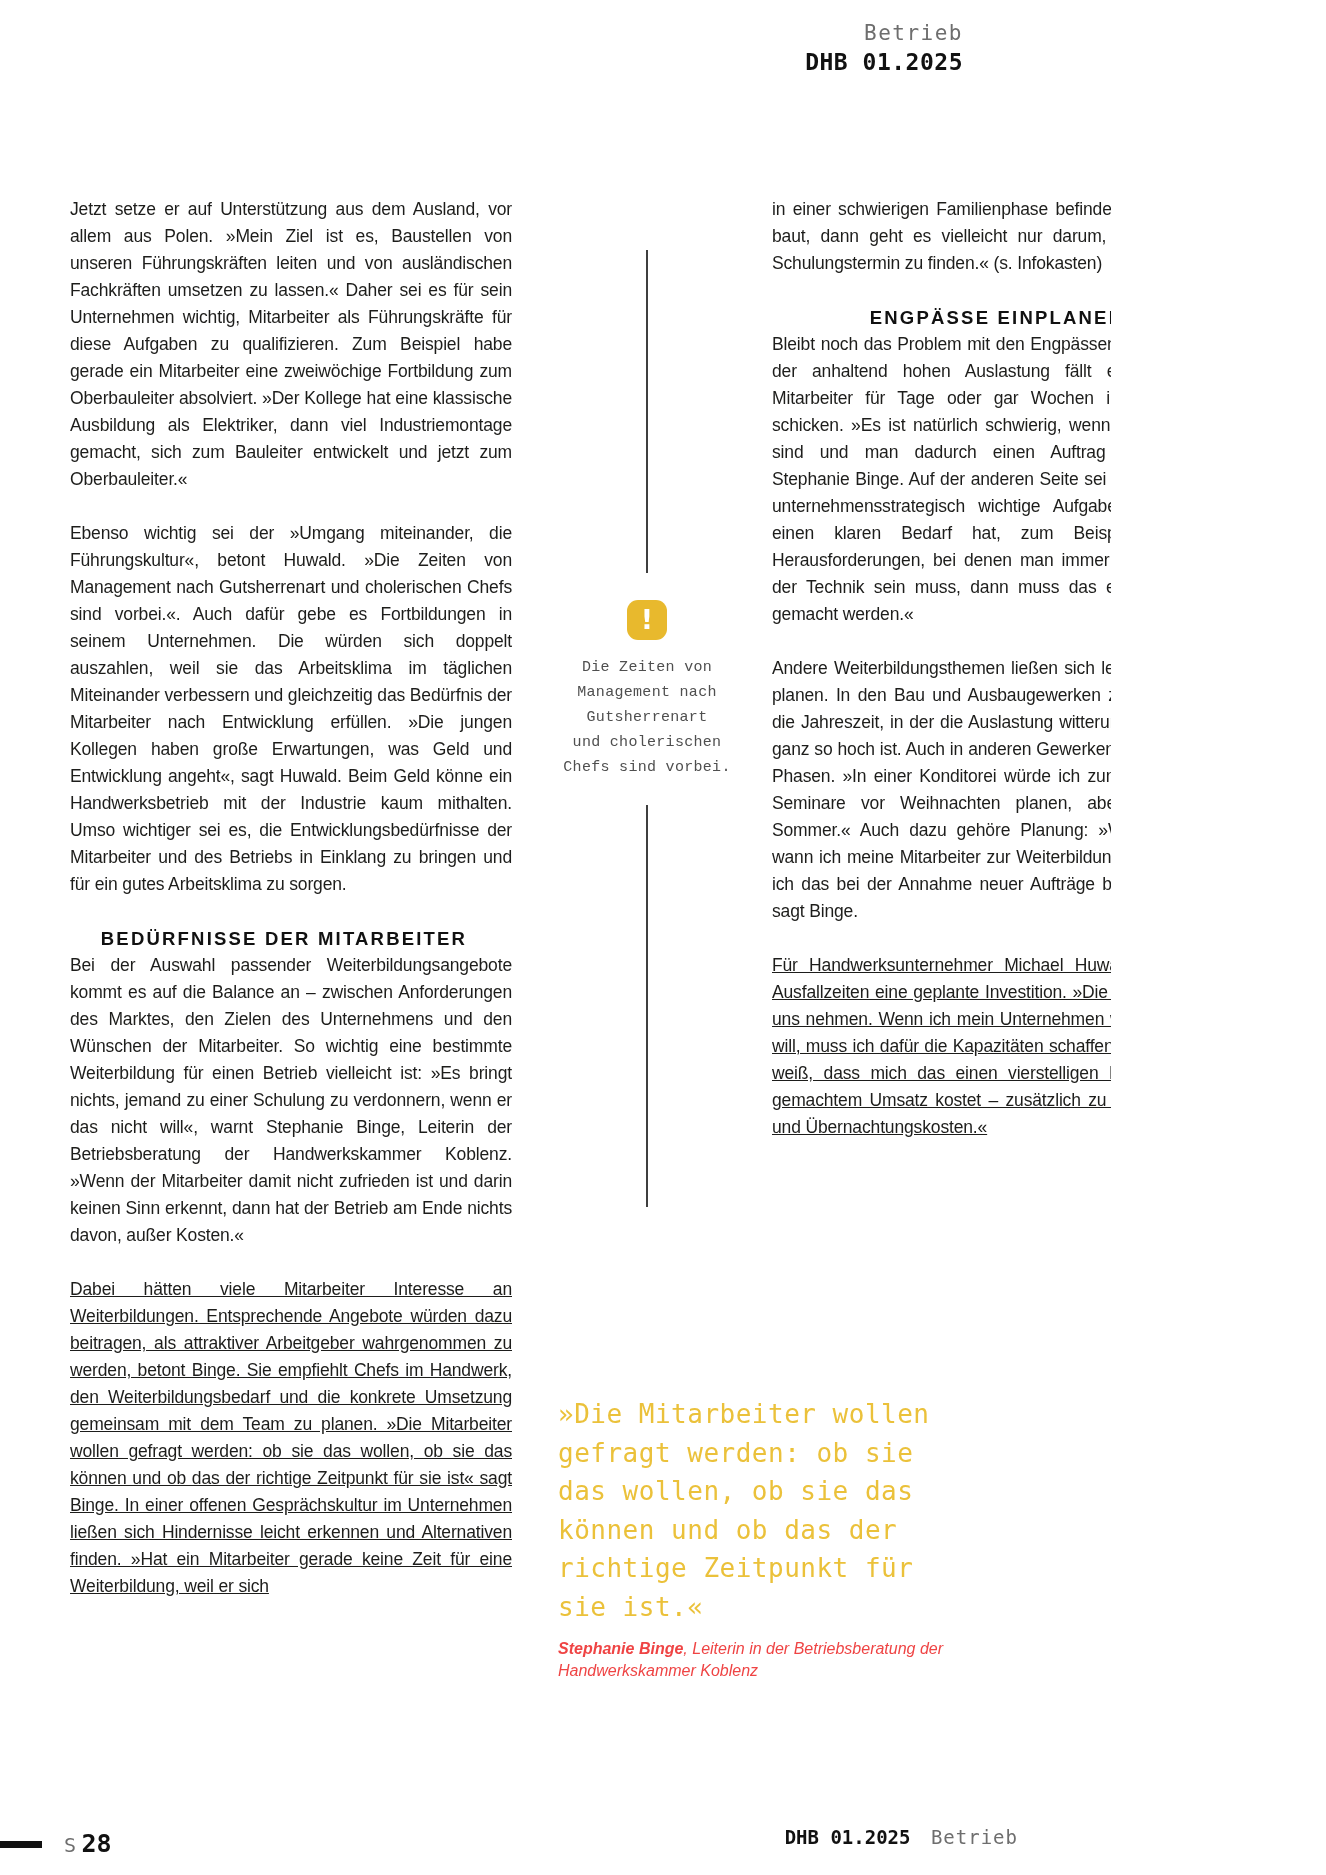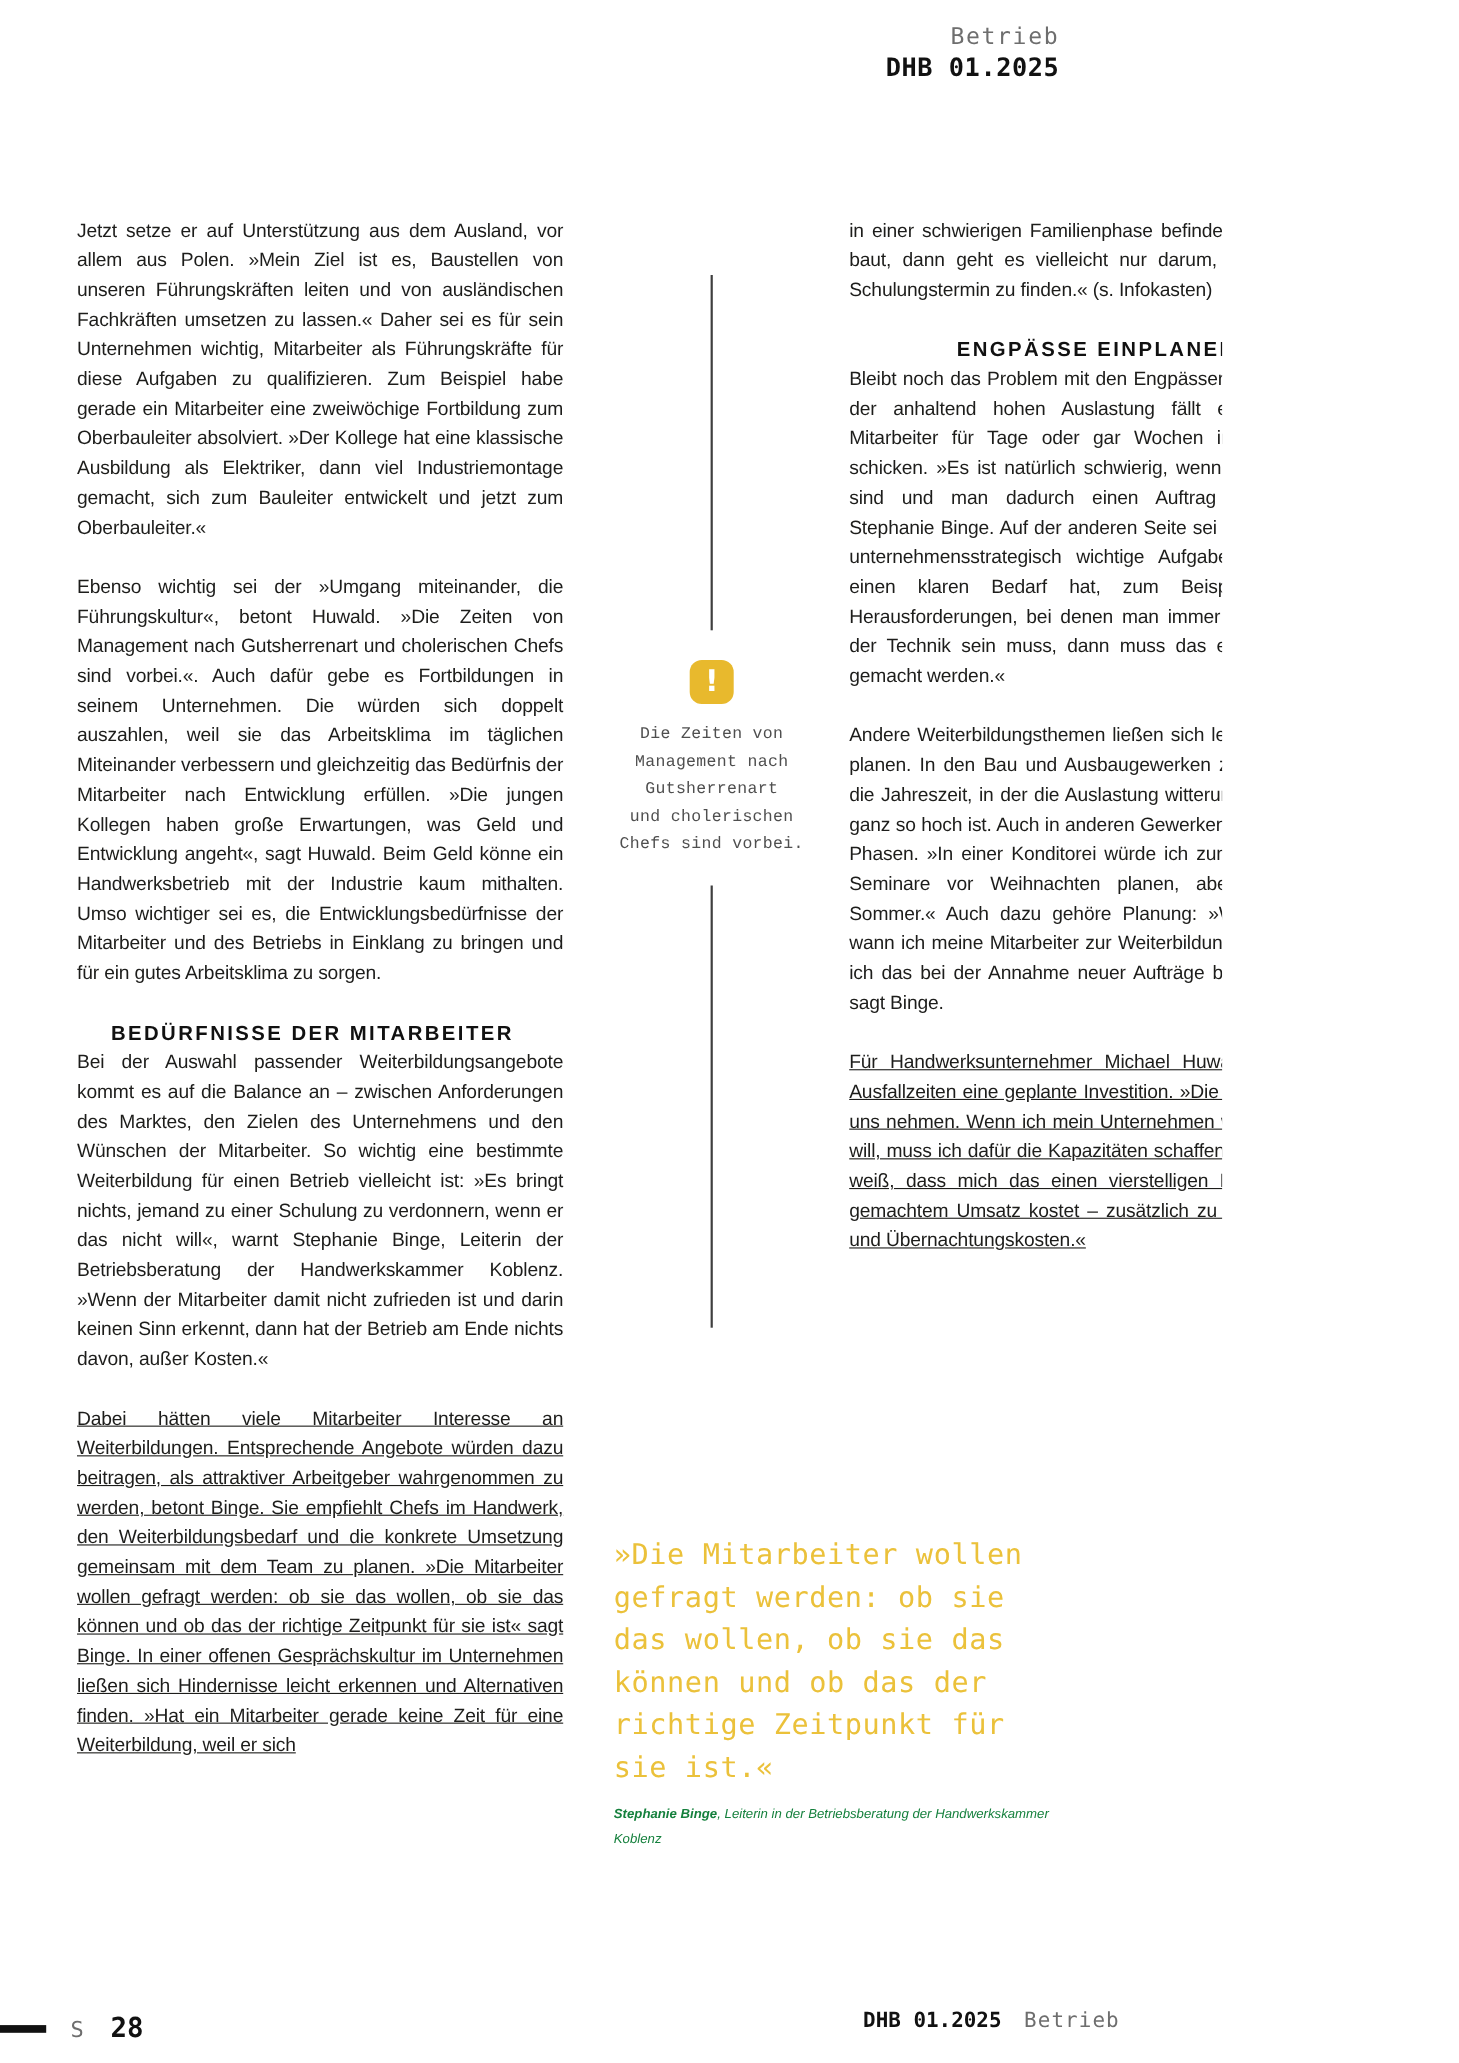--- a/index.html
+++ b/index.html
@@ -48,28 +48,28 @@
     font-family:Liberation Mono, monospace;font-size:15px;line-height:25px;
     color:#4F4F4F;white-space:pre-line;letter-spacing:0.3px;
   }
   
   .pull-quote{position:absolute;left:558px;top:1395px;width:430px;}
   .pull-quote-text{
     font-family:"DejaVu Sans Mono",monospace;font-size:26px;line-height:38.5px;
     color:var(--quote);white-space:pre-line;letter-spacing:0.5px;
   }
   .pull-quote-attr{
-    margin-top:12px;width:400px;font-style:italic;font-size:12px;line-height:22px;color:#15803d;
+    margin-top:12px;width:400px;font-style:italic;font-size:16px;line-height:22px;color:#ef4444;
   }
   .attr-name{font-weight:bold;}
   
   .footer-bar{position:absolute;top:1841px;left:0;width:42px;height:7px;background:#111;}
   .footer-left{position:absolute;left:64px;top:1829px;}
   .footer-page-label{font-family:"DejaVu Sans Mono",monospace;font-size:20px;color:var(--gray);letter-spacing:1px;vertical-align:baseline;}
-  .footer-page-number{font-family:"DejaVu Sans Mono",monospace;font-weight:bold;font-size:25px;color:#111;margin-left:19px;vertical-align:baseline;}
+  .footer-page-number{font-family:"DejaVu Sans Mono",monospace;font-weight:bold;font-size:25px;color:#111;margin-left:0;vertical-align:baseline;}
   .footer-right{position:absolute;top:1826px;right:93px;}
   .footer-issue{font-family:"DejaVu Sans Mono",monospace;font-weight:bold;font-size:19px;color:#111;}
   .footer-section{font-family:"DejaVu Sans Mono",monospace;font-size:19px;color:var(--gray);margin-left:16px;letter-spacing:1px;}
 </style>
 </head>
 <body>
 
 <div id="page">
 
   <div class="header-text">

